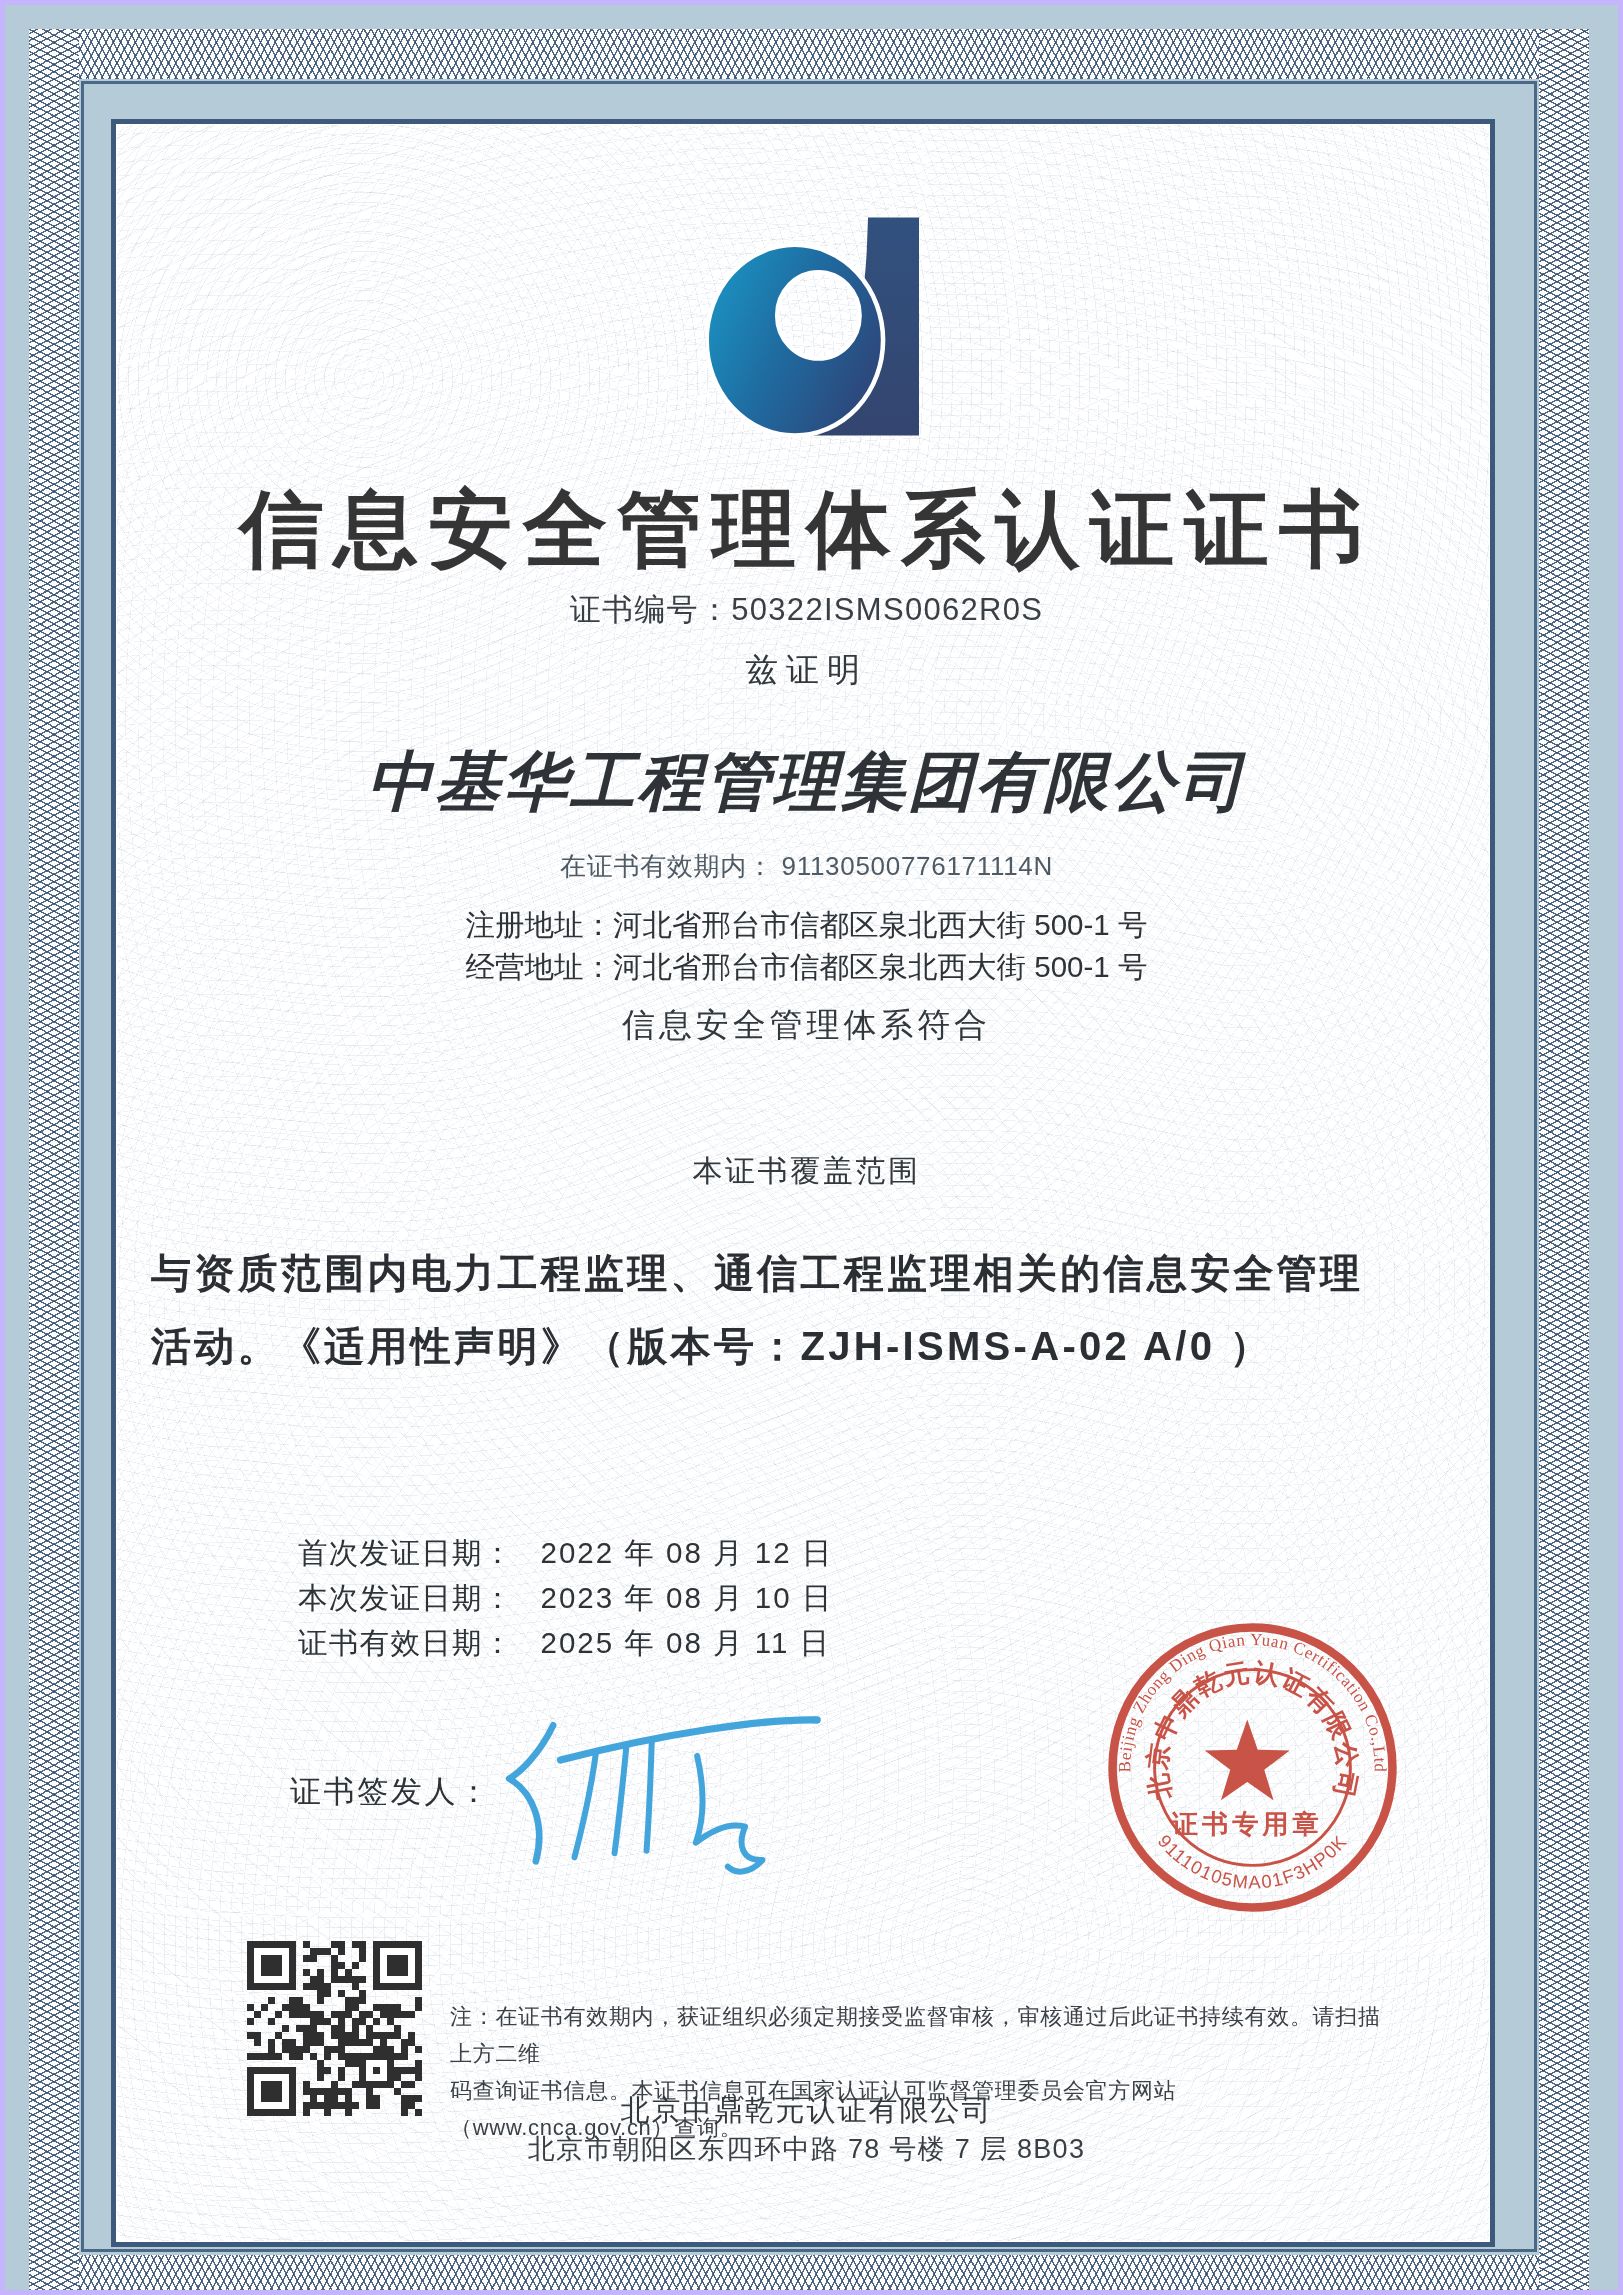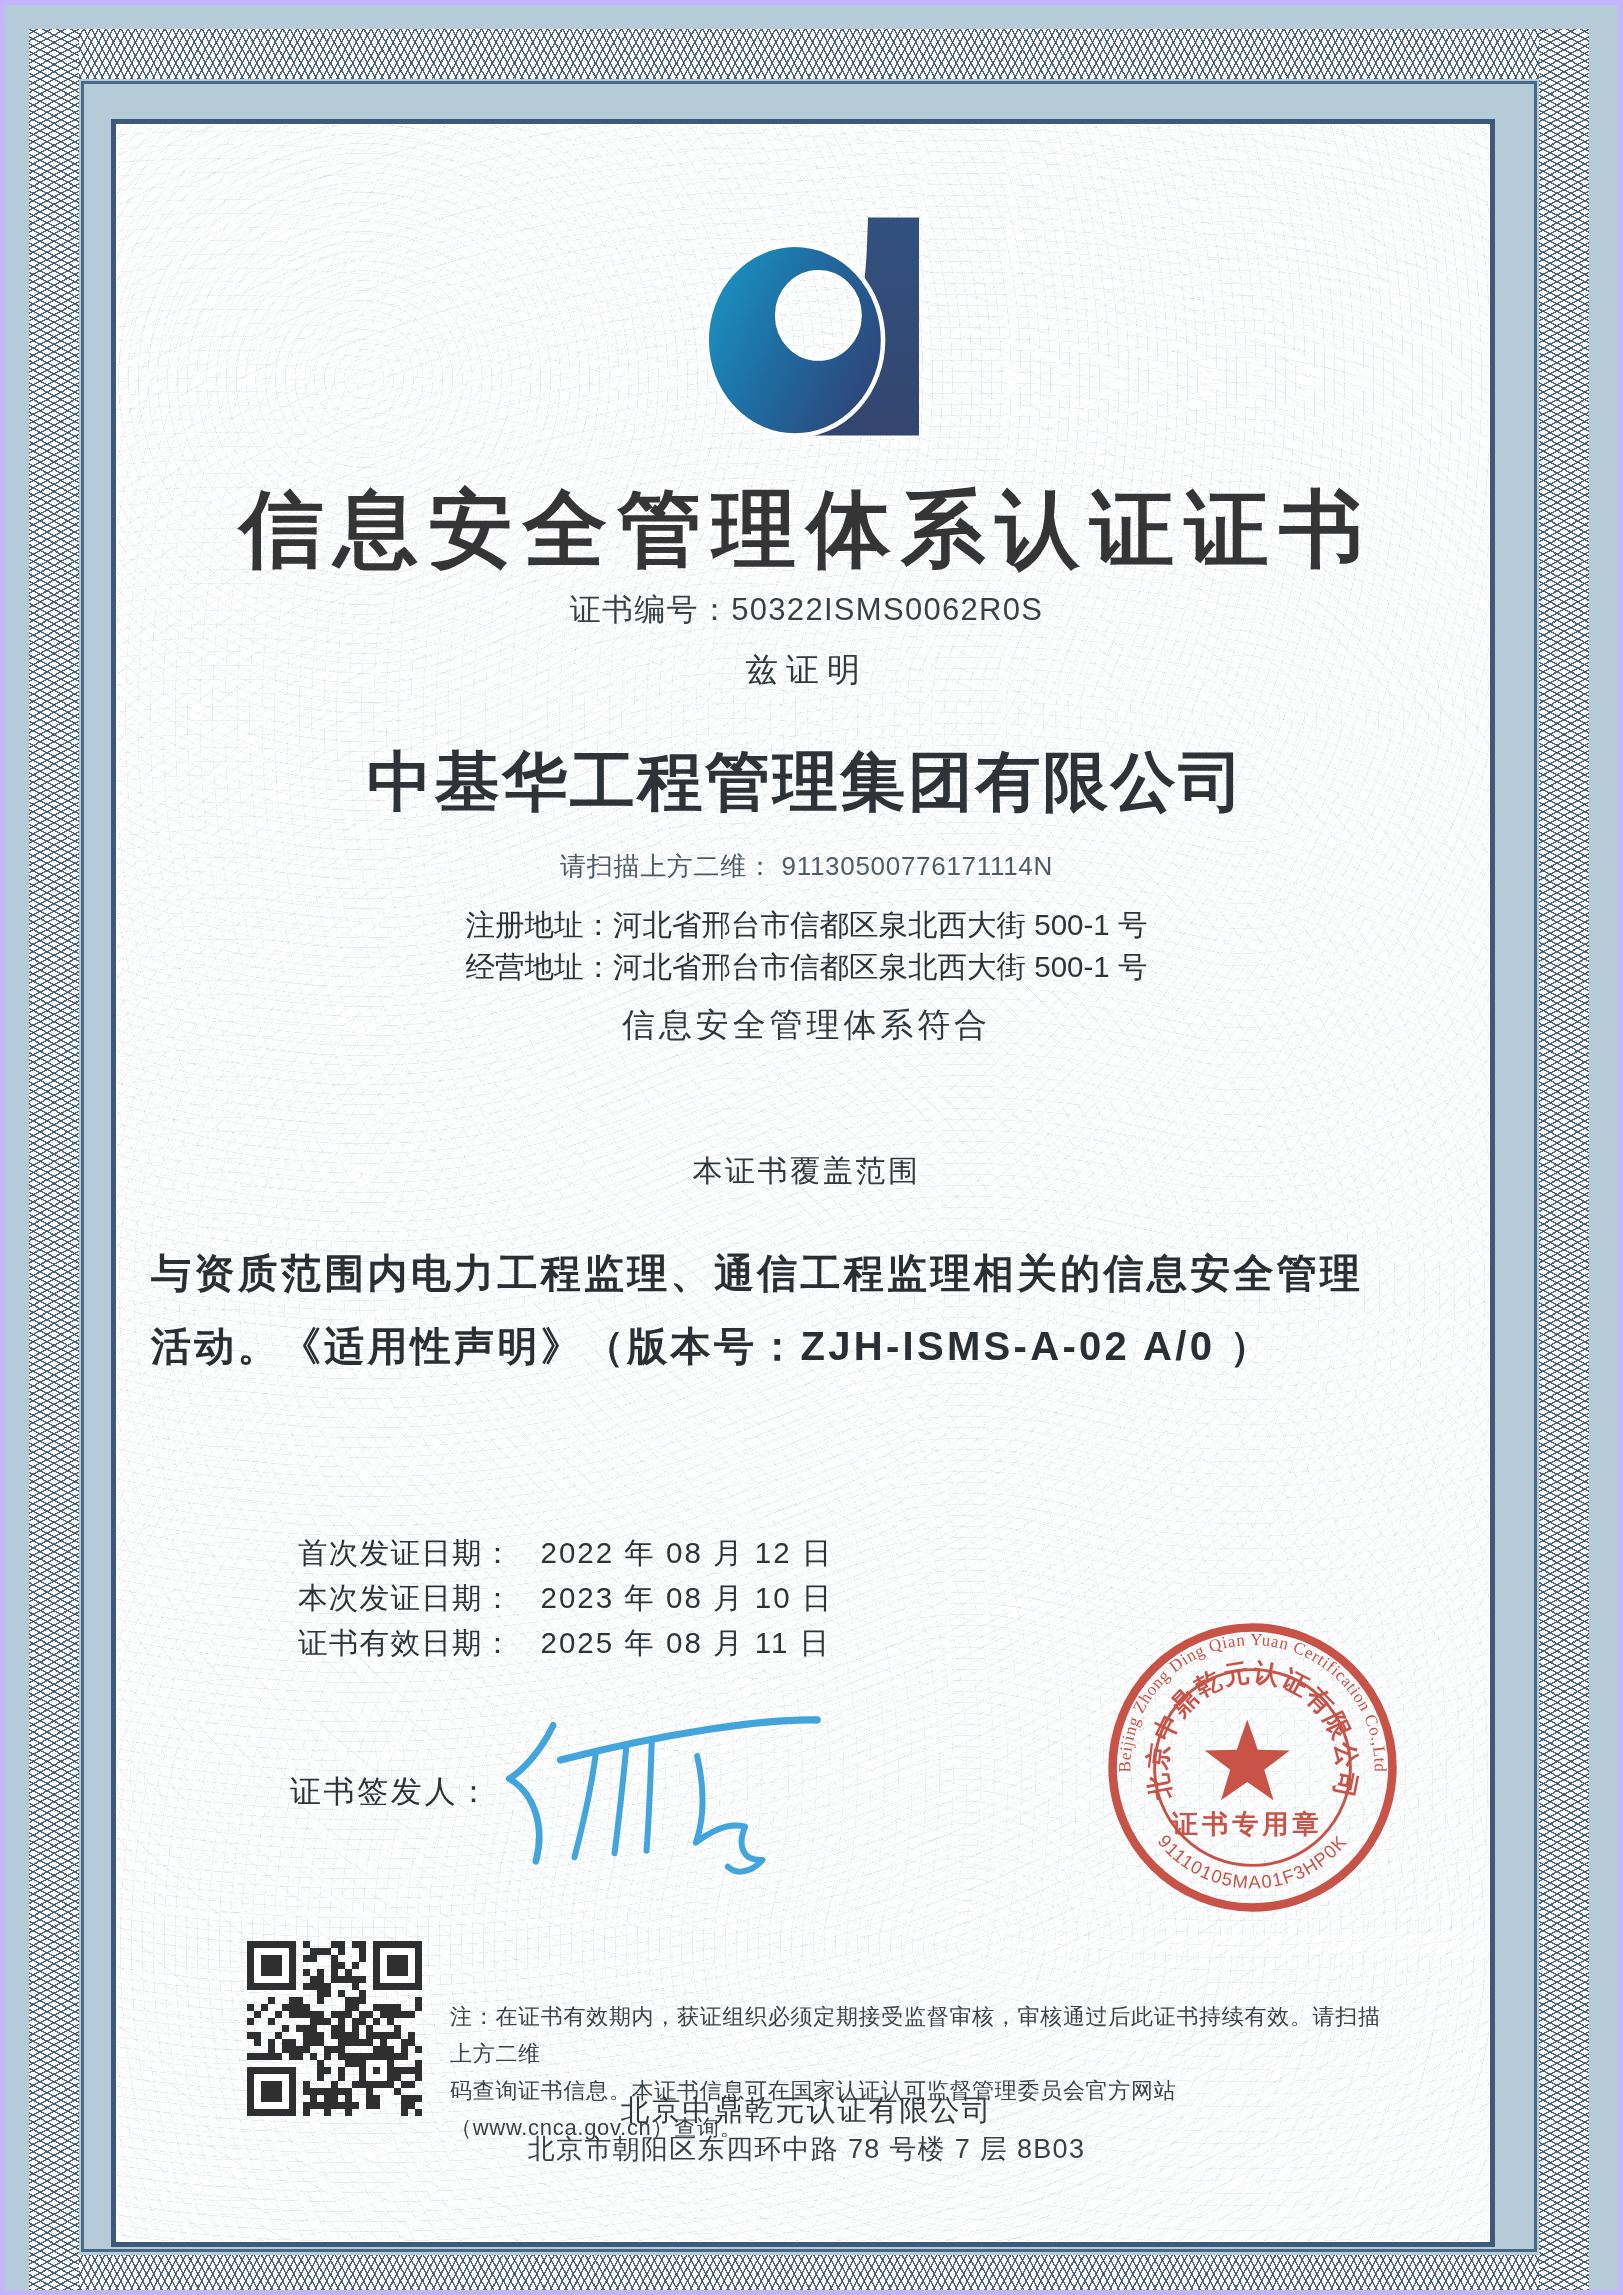--- a/index.html
+++ b/index.html
@@ -25,21 +25,21 @@
   .watermark{position:absolute;top:125px;left:117px;right:134px;bottom:54px;background:
       repeating-radial-gradient(circle at 18% 12%,rgba(116,146,176,.14) 0 0.7px,transparent 0.7px 9.8px),
       repeating-radial-gradient(circle at 82% 28%,rgba(116,146,176,.11) 0 0.7px,transparent 0.7px 12.4px),
       repeating-radial-gradient(circle at 45% 55%,rgba(116,146,176,.10) 0 0.7px,transparent 0.7px 15px),
       repeating-radial-gradient(circle at 62% 86%,rgba(116,146,176,.12) 0 0.7px,transparent 0.7px 11px),
       repeating-radial-gradient(circle at 8% 78%,rgba(116,146,176,.10) 0 0.7px,transparent 0.7px 13.7px);}
   .cline{position:absolute;left:124px;right:134px;text-align:center;color:#33383d;white-space:nowrap;}
   .title{top:473px;font-size:84px;font-weight:700;letter-spacing:10.5px;color:#353535;}
   .certno{top:589px;font-size:31px;letter-spacing:1.3px;color:#3a3f45;}
   .certify{top:648px;font-size:33px;letter-spacing:7.9px;}
-  .company{top:738px;font-size:65px;font-weight:700;letter-spacing:2.6px;color:#2f3337;}
+  .company{top:738px;font-size:65px;font-weight:700;letter-spacing:2.6px;color:#2f3337;font-style:italic;}
   .credit{top:849px;font-size:26px;letter-spacing:0.7px;color:#4e5a64;}
   .addr1{top:906px;font-size:29.5px;color:#2e3338;}
   .addr2{top:948px;font-size:29.5px;color:#2e3338;}
   .conform{top:1003px;font-size:33px;letter-spacing:3.9px;}
   .gbt{top:1072px;font-size:45px;font-weight:700;letter-spacing:0.7px;color:#26282b;}
   .coverage{top:1151px;font-size:30px;letter-spacing:2.6px;}
   .scope{position:absolute;left:151px;right:157px;top:1237px;
          font-size:40px;font-weight:700;line-height:73px;letter-spacing:3.3px;color:#2b2e32;}
   .dates{position:absolute;left:298px;top:1534px;font-size:29.5px;color:#2e3338;}
   .dates .row{height:45px;}
@@ -84,21 +84,21 @@
     </defs>
     <path d="M250 2 H326 V336 H118 C198 318 238 200 246 54 L248 2 Z" fill="url(#lgStem)"></path>
     <path d="M271 190 A135 146 0 1 1 1 190 A135 146 0 1 1 271 190 Z
              M235 152 A63 66 0 1 0 109 152 A63 66 0 1 0 235 152 Z" fill="url(#lgBowl)" fill-rule="evenodd" stroke="#ffffff" stroke-width="7"></path>
   </svg>
 
   <div class="cline title">信息安全管理体系认证证书</div>
   <div class="cline certno">证书编号：50322ISMS0062R0S</div>
   <div class="cline certify">兹证明</div>
   <div class="cline company">中基华工程管理集团有限公司</div>
-  <div class="cline credit">请扫描上方二维： 91130500776171114N</div>
+  <div class="cline credit">在证书有效期内： 91130500776171114N</div>
   <div class="cline addr1">注册地址：河北省邢台市信都区泉北西大街 500-1 号</div>
   <div class="cline addr2">经营地址：河北省邢台市信都区泉北西大街 500-1 号</div>
   <div class="cline conform">信息安全管理体系符合</div>
   <div class="cline coverage">本证书覆盖范围</div>
 
   <div class="scope">
     <div>与资质范围内电力工程监理、通信工程监理相关的信息安全管理</div>
     <div>活动。《适用性声明》（版本号：ZJH-ISMS-A-02 A/0 ）</div>
   </div>
 

